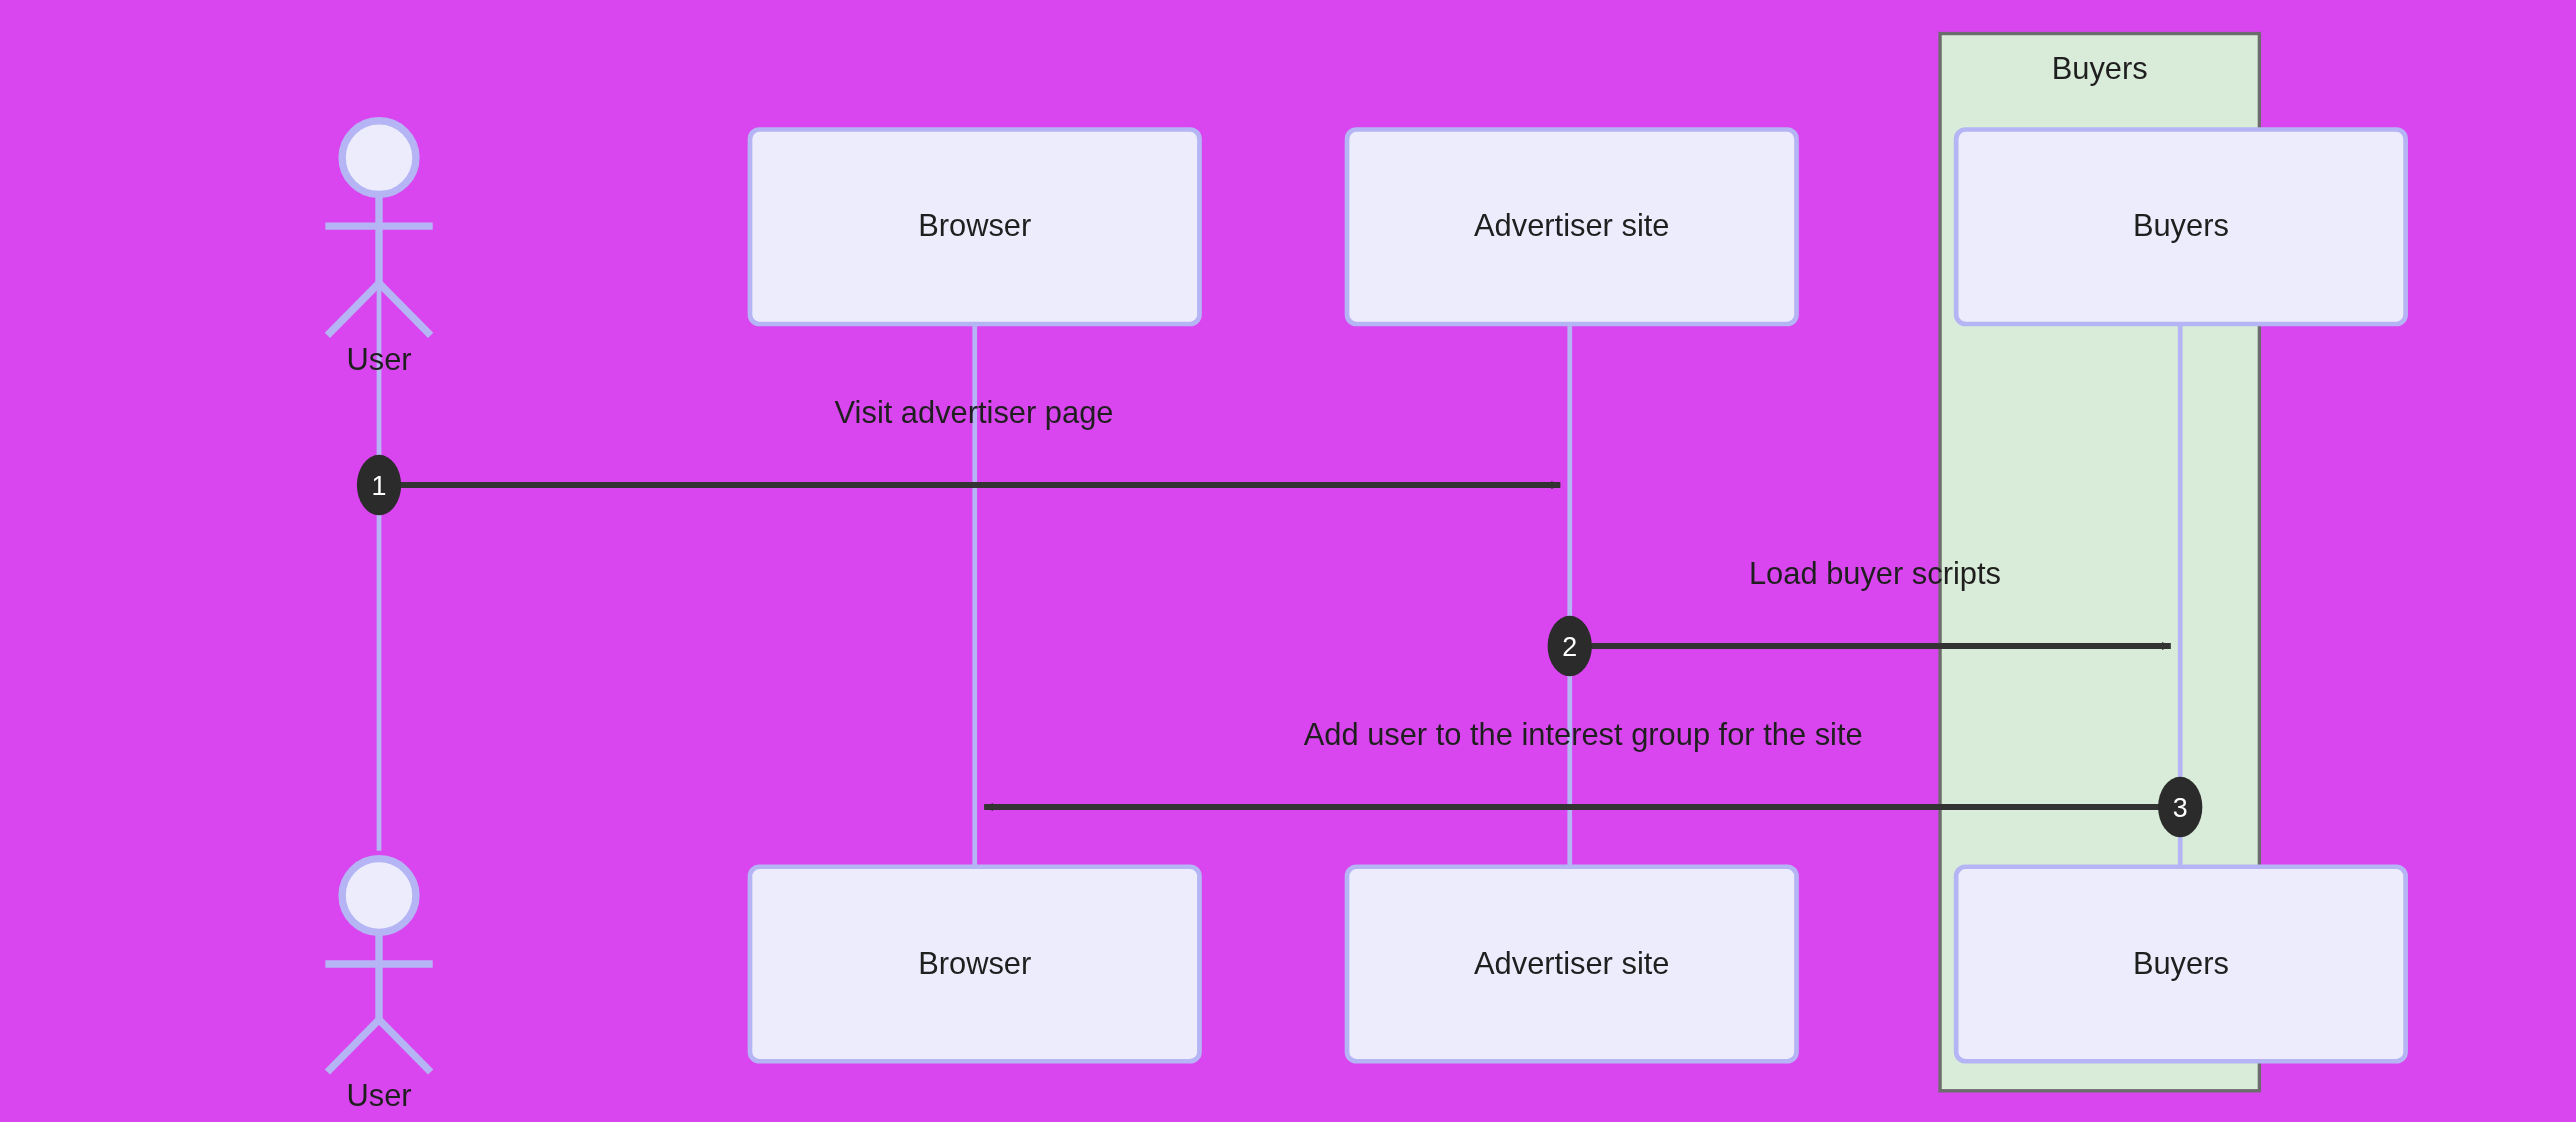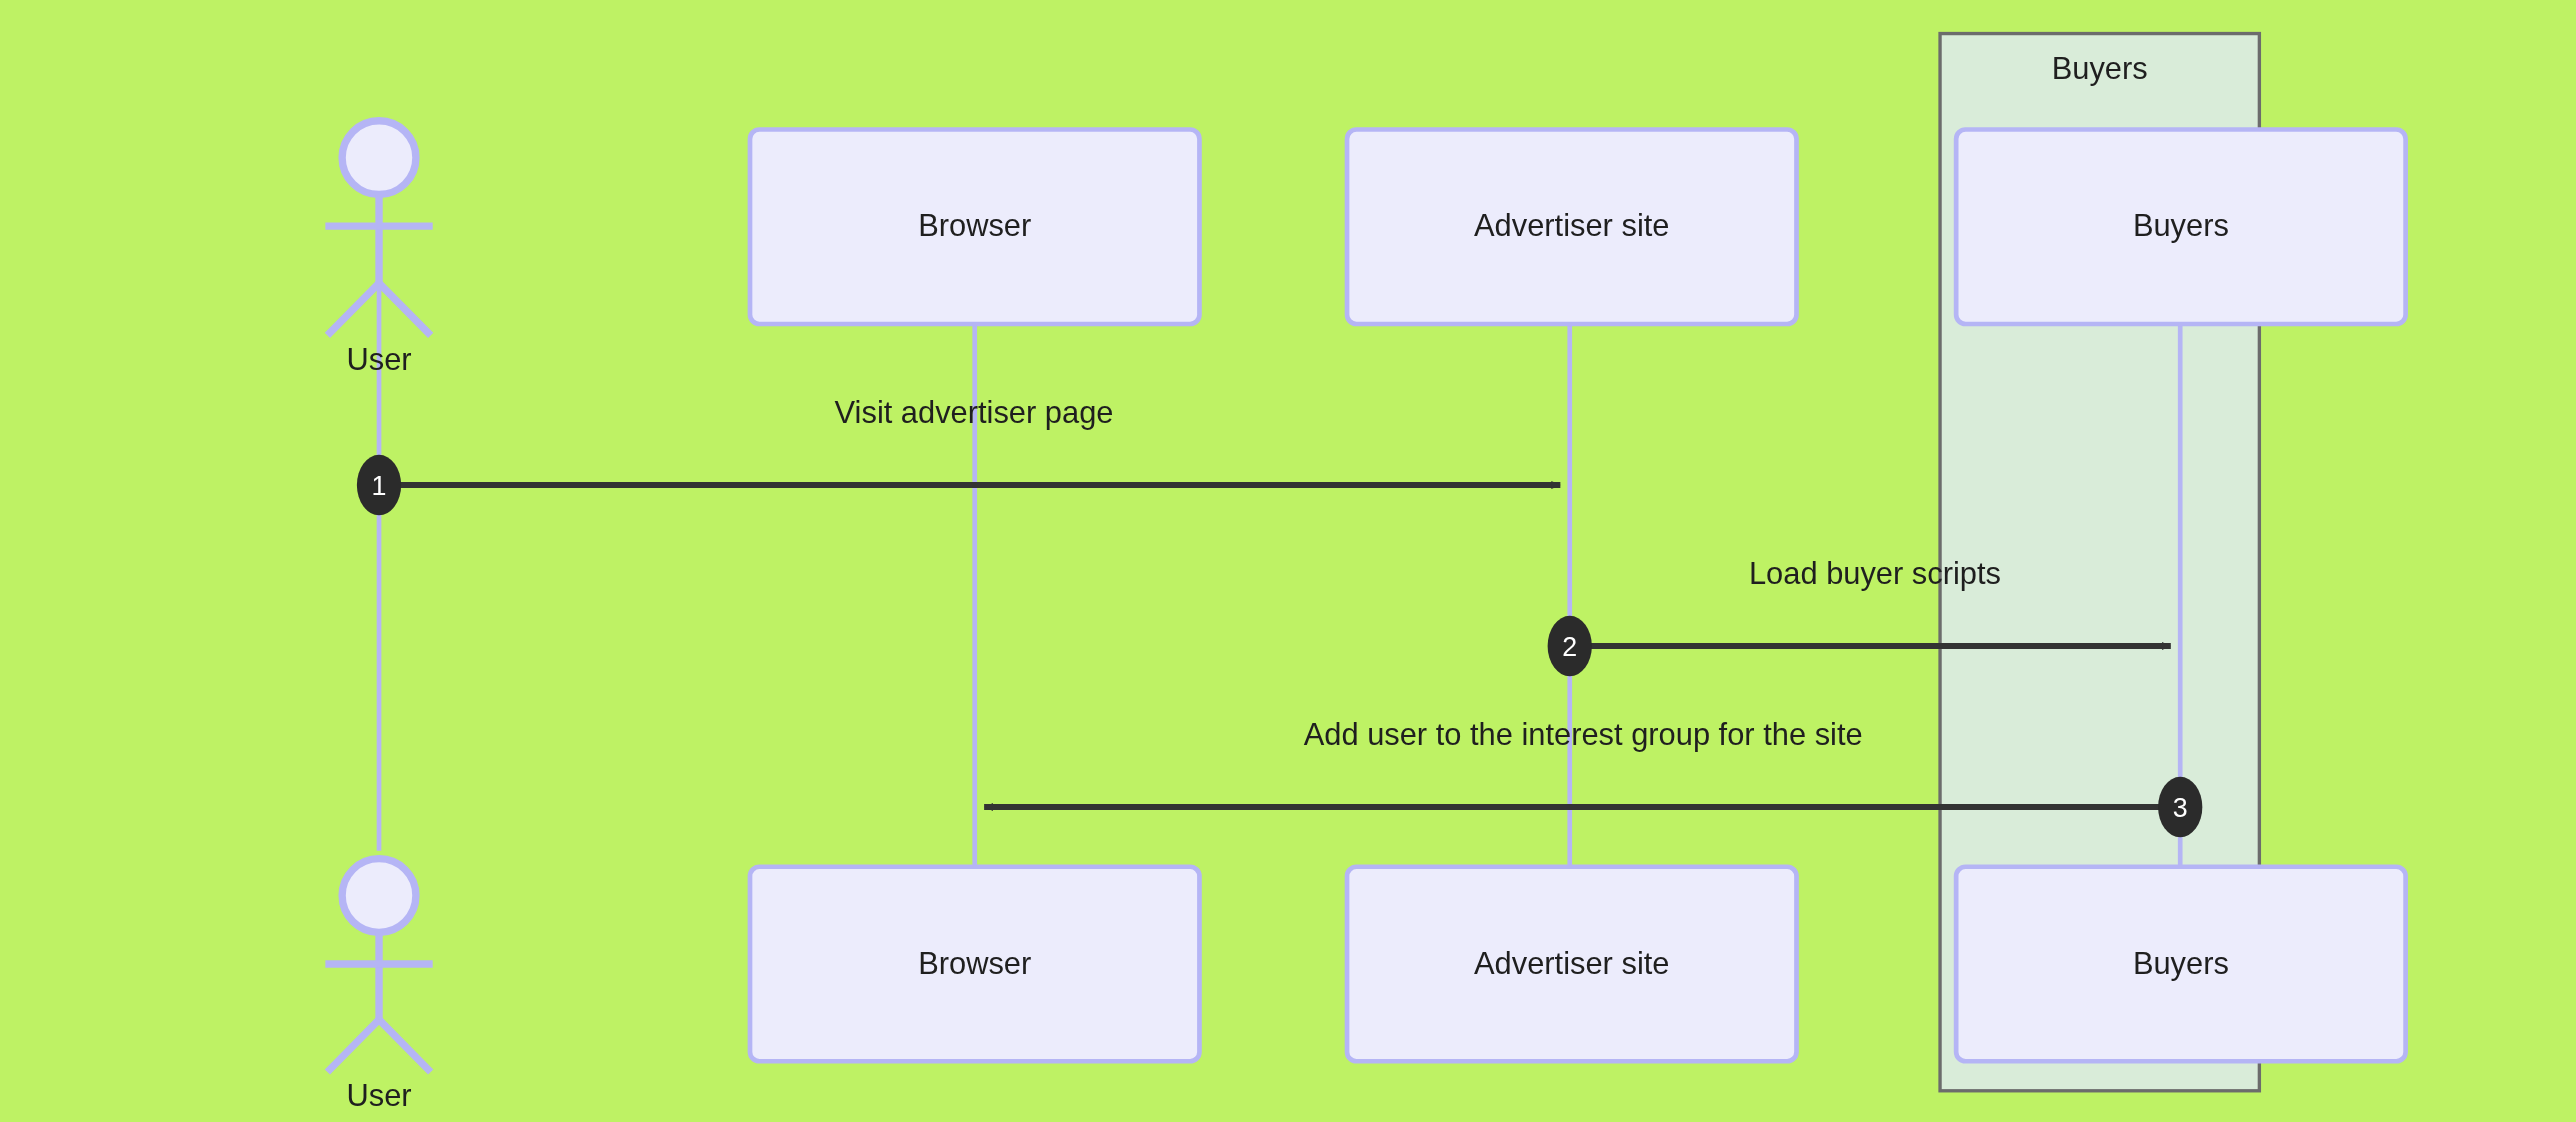--- a/index.html
+++ b/index.html
@@ -4,21 +4,21 @@
 <style>
   html, body {
     margin: 0;
     padding: 0;
     background: #ffffff;
   }
   #stage {
     position: relative;
     width: 2576px;
     height: 1123px;
-    background: #bef264;
+    background: #d946ef;
     overflow: hidden;
     font-family: "Liberation Sans", sans-serif;
   }
   #diagram-svg {
     position: absolute;
     left: 0;
     top: 0;
     width: 2576px;
     height: 1123px;
   }

